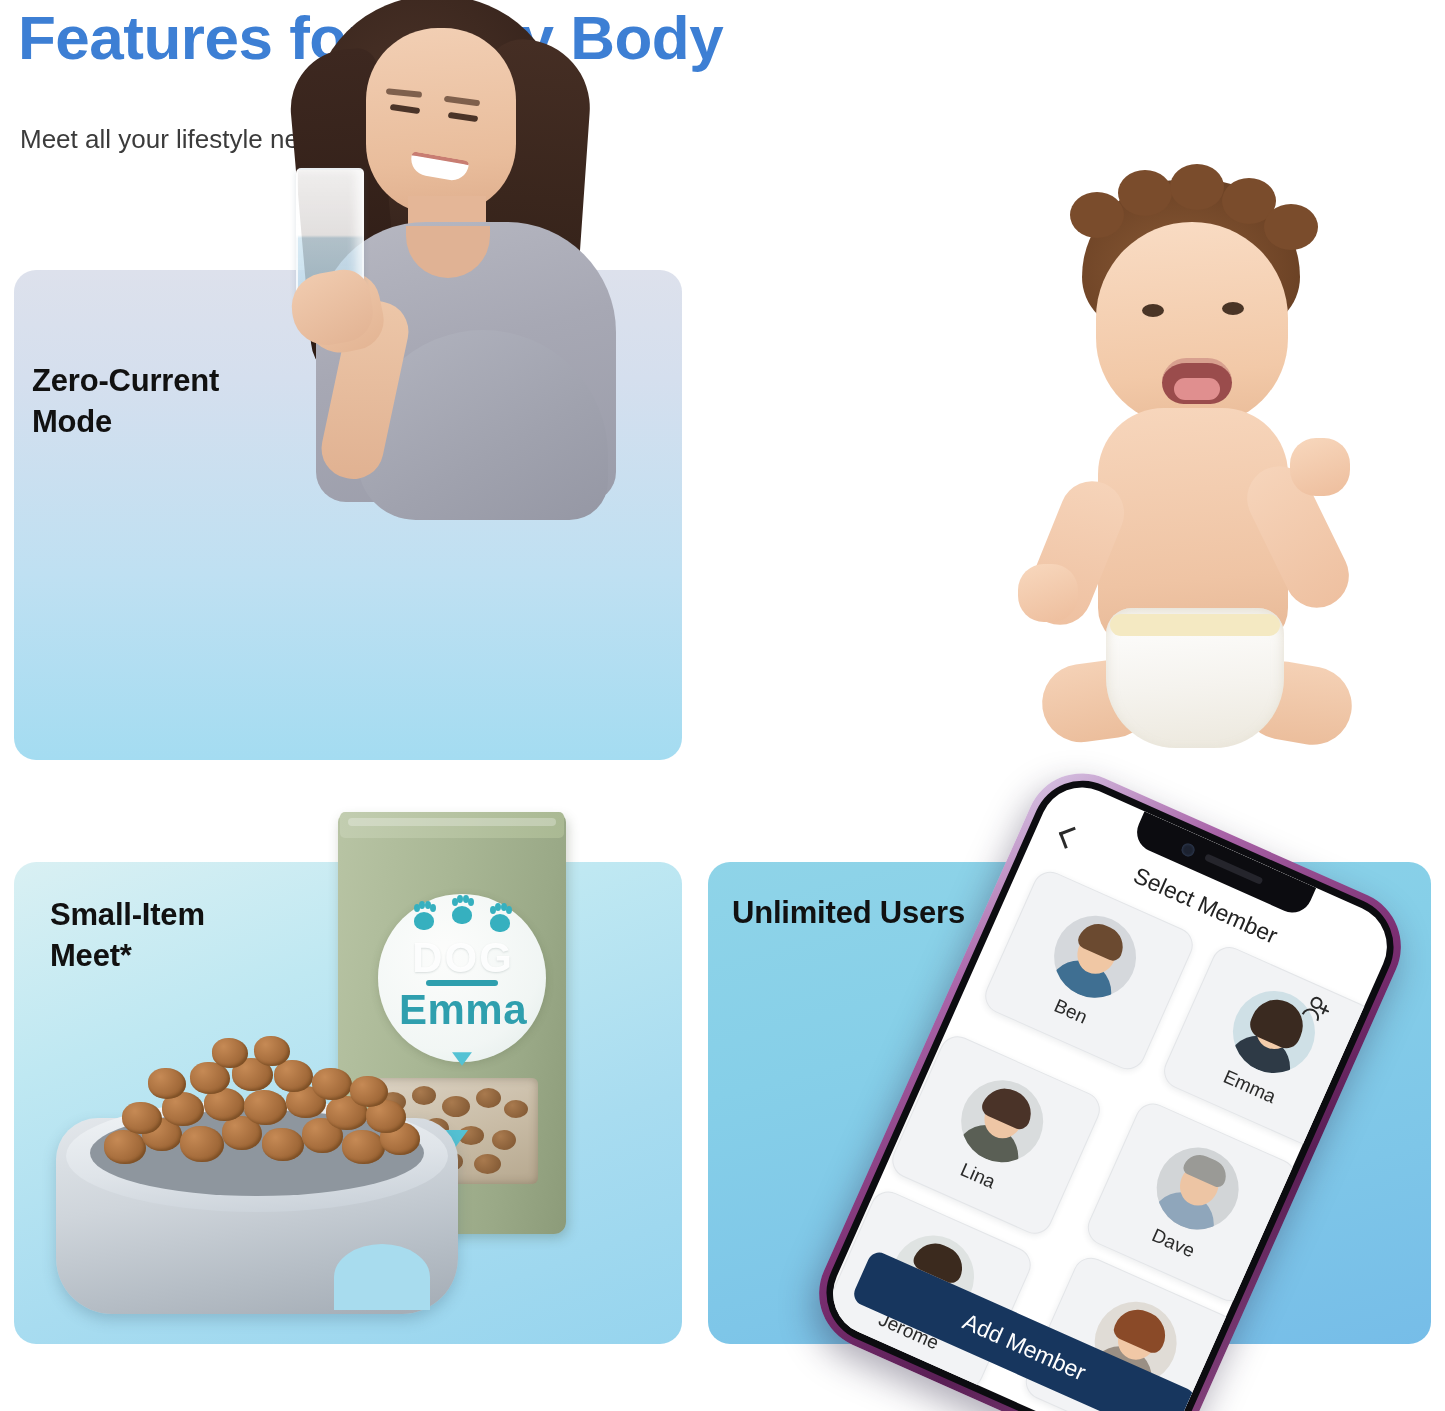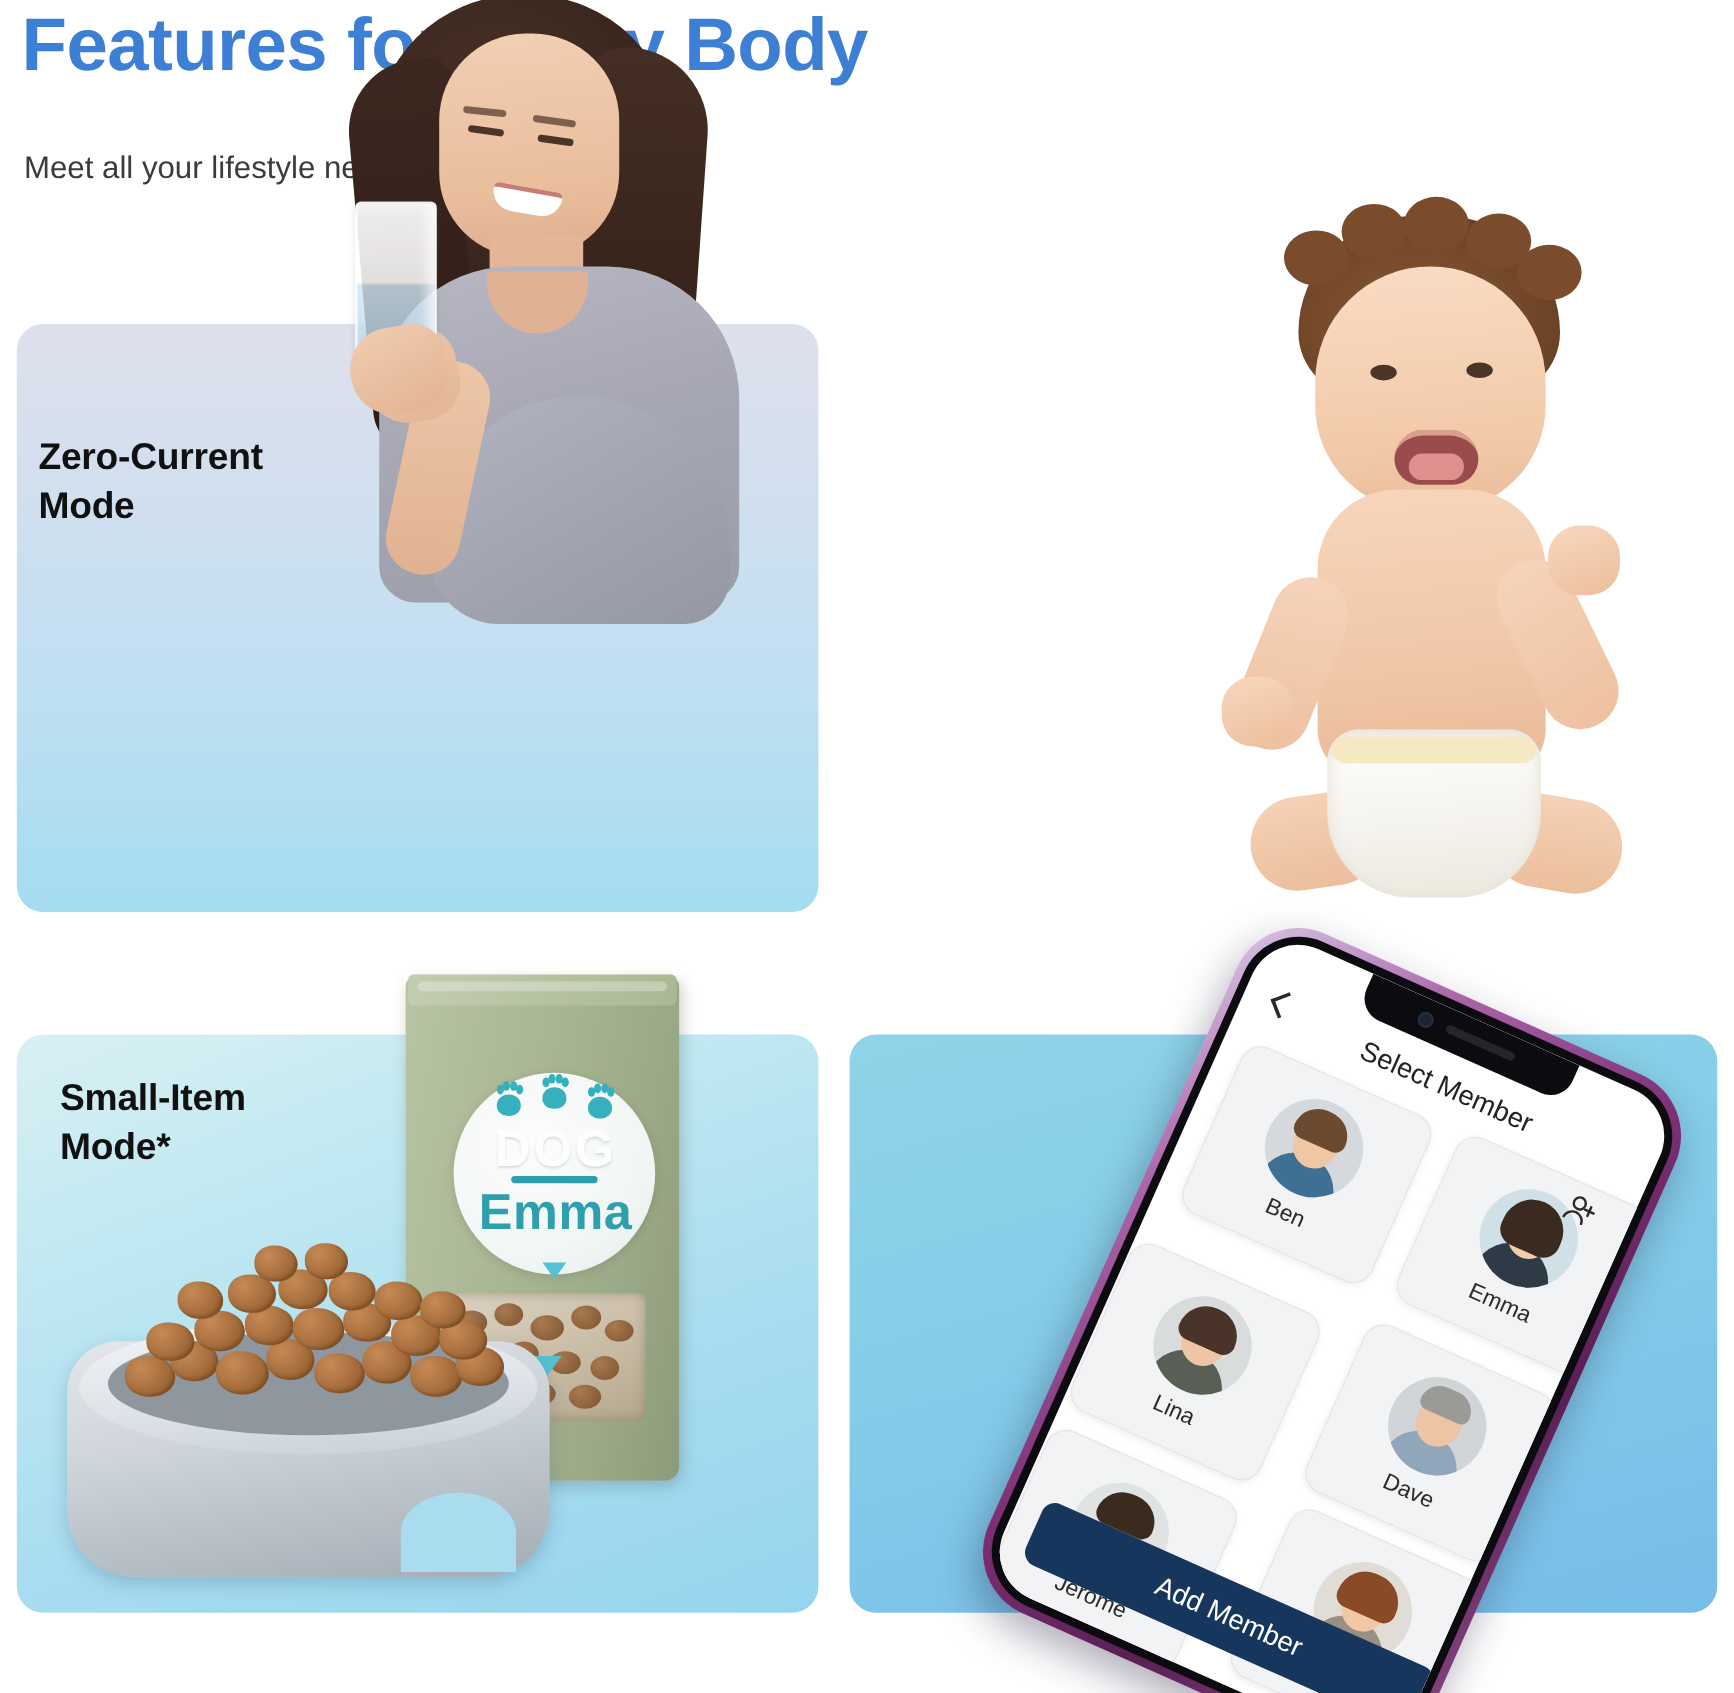--- a/index.html
+++ b/index.html
@@ -600,21 +600,21 @@
     <div class="b-fist r"></div>
     <div class="b-leg l"></div>
     <div class="b-leg r"></div>
     <div class="b-diaper"></div>
     <div class="b-diaper-band"></div>
   </div>
 
   <div class="card" id="card-small">
     <div class="card-bg"></div>
     <div class="card-label">Small-Item
-Mode*</div>
+Meet*</div>
   </div>
 
   <div class="food-scene">
     <div class="bag"></div>
     <div class="bag-top"></div>
     <div class="bag-fold"></div>
 
     <div class="bag-window">
       <div class="kib-win" style="left:12px;  top:14px; width:26px; height:20px;"></div>
       <div class="kib-win" style="left:44px;  top:8px;  width:24px; height:19px;"></div>
@@ -683,20 +683,21 @@
         <div class="kib" style="left:218px; top:12px;  width:40px; height:32px;"></div>
         <div class="kib" style="left:256px; top:20px;  width:38px; height:31px;"></div>
         <div class="kib" style="left:118px; top:-18px; width:36px; height:30px;"></div>
         <div class="kib" style="left:160px; top:-20px; width:36px; height:30px;"></div>
       </div>
     </div>
   </div>
 
   <div class="card" id="card-users">
     <div class="card-bg"></div>
+    <div class="card-label">Unlimited Users</div>
   </div>
 
   <div class="phone-scene">
     <div class="phone">
       <div class="phone-frame"></div>
       <div class="phone-bezel"></div>
       <div class="phone-screen">
 
         <div class="notch">
           <div class="notch-cam"></div>

